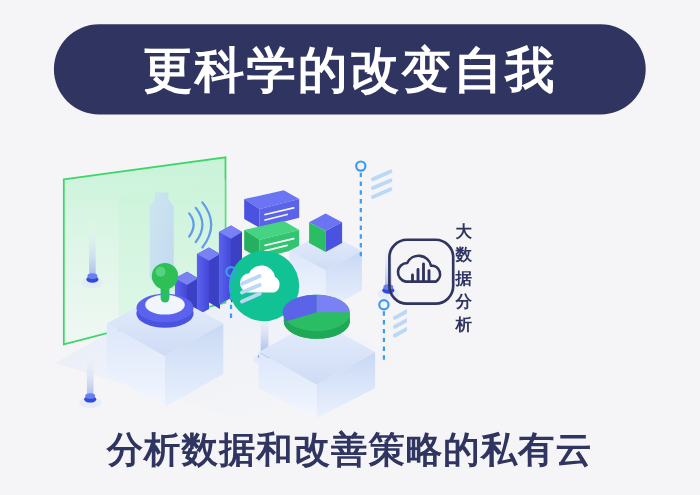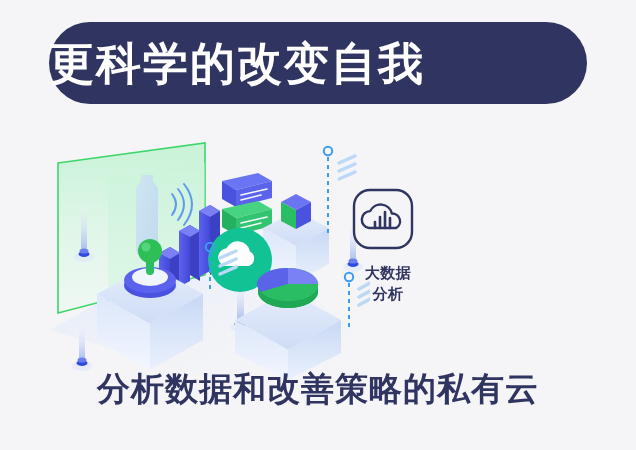--- a/index.html
+++ b/index.html
@@ -26,21 +26,21 @@
   #title-banner {
     position: absolute;
     left: 49px;
     top: 22px;
     width: 538px;
     height: 82px;
     background: #2f3461;
     border-radius: 41px;
     display: flex;
     align-items: center;
-    justify-content: flex-start;
+    justify-content: center;
     box-sizing: border-box;
   }
   #title-text {
     color: #ffffff;
     font-size: 45px;
     font-weight: bold;
     letter-spacing: 2px;
     line-height: 1;
     white-space: nowrap;
   }
@@ -60,21 +60,21 @@
     position: absolute;
     left: 352px;
     top: 188px;
     width: 248px;
     display: flex;
     justify-content: space-between;
   }
   .feature {
     width: 72px;
     display: flex;
-    flex-direction: column;
+    align-items: center;
   }
   .feature-icon {
     width: 62px;
     height: 62px;
   }
   .feature-icon svg { display: block; }
   .feature-label {
     margin-top: 12px;
     color: #2f3461;
     font-size: 15px;
@@ -82,21 +82,21 @@
     line-height: 1.42;
     text-align: center;
     letter-spacing: 0.5px;
     white-space: pre-line;
   }
 
   
   #tagline {
     position: absolute;
     left: 0;
-    top: 372px;
+    top: 392px;
     width: 636px;
     text-align: center;
     color: #2f3461;
     font-size: 33px;
     font-weight: bold;
     letter-spacing: 1px;
     line-height: 1;
     white-space: nowrap;
   }
 </style>

